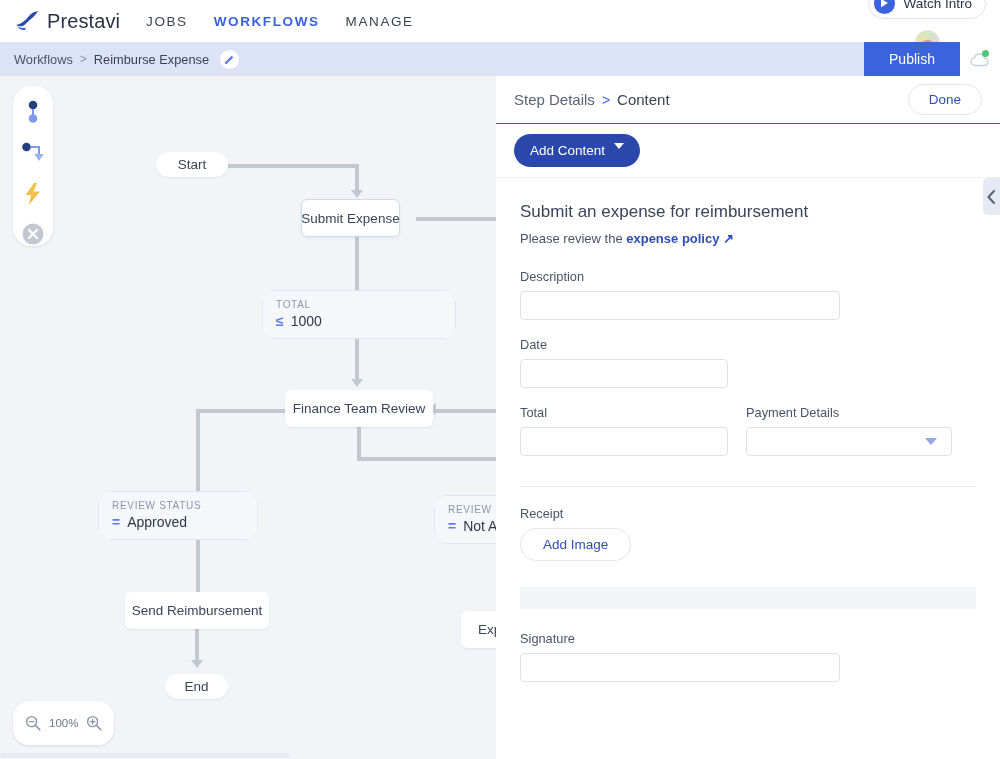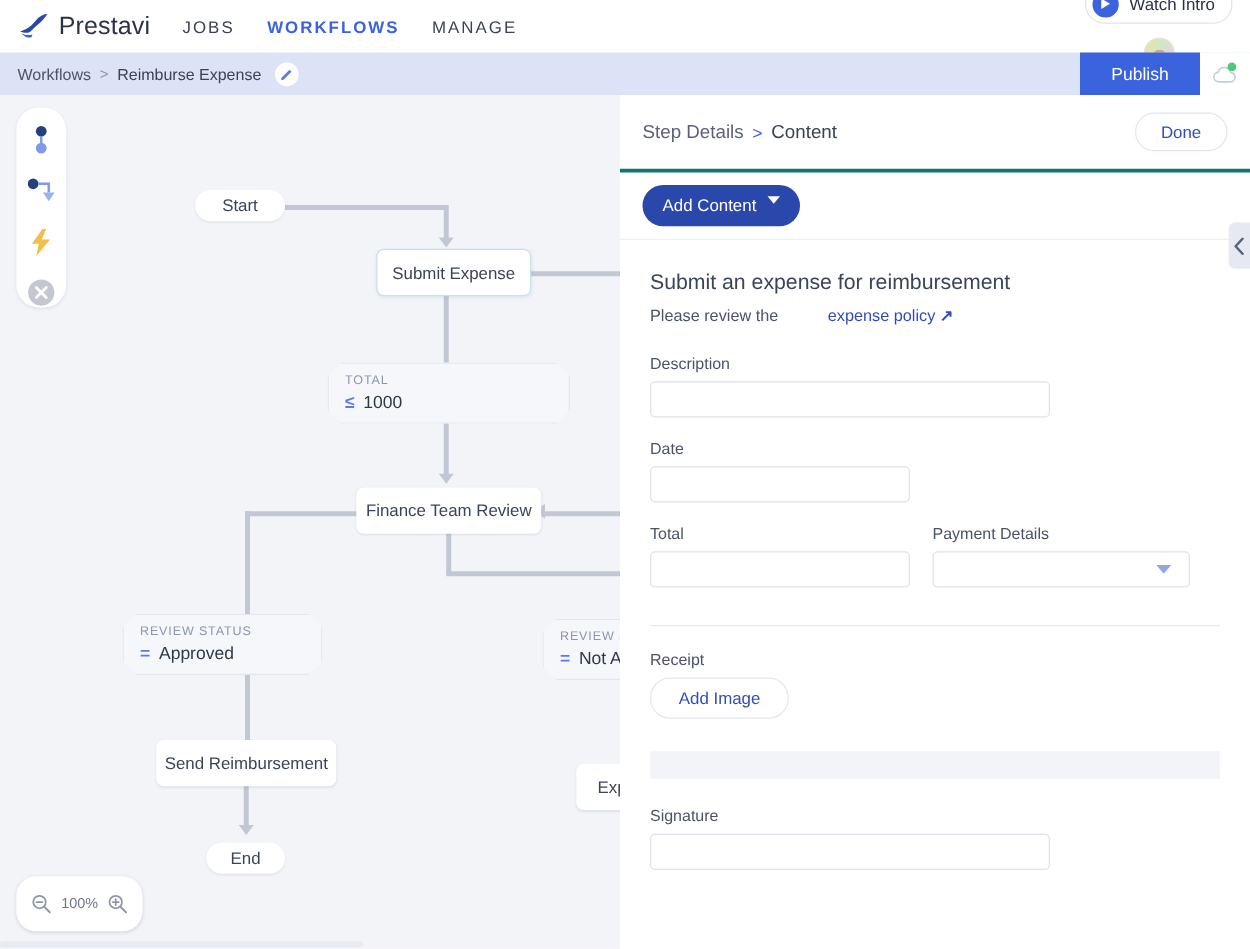--- a/index.html
+++ b/index.html
@@ -150,22 +150,22 @@
   }
   .zoomctl .zlabel { font-size: 11.5px; color: #6e7689; }
   .zicon { cursor: pointer; display: flex; }
 
   
   .panel {
     position: absolute; left: 496px; top: 76px; width: 504px; height: 683px;
     background: #fff;
   }
   .panel-head {
-    height: 62px; display: flex; align-items: center; padding: 0 18px;
-    border-bottom: 3px solid #0f766e;
+    height: 48px; display: flex; align-items: center; padding: 0 18px;
+    border-bottom: 1px solid #0f766e;
   }
   .panel-crumb { font-size: 15px; color: #5a6277; cursor: pointer; }
   .panel-crumb-sep { color: #3b63de; margin: 0 7px; font-size: 14px; }
   .panel-crumb.cur { color: #3b4252; }
   .done-btn {
     margin-left: auto; border: 1px solid #e2e6ef; border-radius: 17px;
     padding: 7px 20px; font-size: 13.5px; color: #2f4db8; background: #fff;
     cursor: pointer;
   }
   .panel-sub {
@@ -177,21 +177,21 @@
     padding: 9px 16px; font-size: 13.5px; display: flex; align-items: flex-start;
     gap: 9px; cursor: pointer;
   }
   .caret-down {
     width: 0; height: 0; border-left: 5px solid transparent;
     border-right: 5px solid transparent; border-top: 6px solid #fff;
   }
   .panel-body { padding: 24px 24px 0; }
   .form-title { font-size: 17px; color: #3c445a; font-weight: 400; margin-bottom: 9px; }
   .form-sub { font-size: 13px; color: #4b5368; margin-bottom: 23px; }
-  .form-sub a { color: #2f4db8; font-weight: 400; text-decoration: none; cursor: pointer; margin-left: 36px; }
+  .form-sub a { color: #2f4db8; font-weight: 700; text-decoration: none; cursor: pointer; }
   .flabel { font-size: 12.8px; color: #4b5368; margin-bottom: 7px; }
   .finput {
     border: 1px solid #dfe2ea; border-radius: 4px; height: 29px; background: #fff;
     cursor: text;
   }
   .fgroup { margin-bottom: 17px; }
   .frow { display: flex; gap: 18px; }
   .select {
     border: 1px solid #dfe2ea; border-radius: 4px; height: 29px; background: #fff;
     display: flex; align-items: center; justify-content: flex-end;
@@ -317,21 +317,21 @@
     <div class="edge edge-v" style="left:357px; top:350px; height:34px;"></div>
     <div class="edge edge-h" style="left:357px; top:381px; width:139px;"></div>
 
     <div class="edge edge-v" style="left:195px; top:546px; height:40px;"></div>
     <div class="arrow arrow-down" style="left:191px; top:584px;"></div>
 
     <div class="node pill" style="left:156px; top:76px; width:72px; height:25px;">
       <span>Start</span>
     </div>
 
-    <div class="node box selected" style="left:301px; top:123px; width:124px; height:38px;">
+    <div class="node box selected" style="left:301px; top:123px; width:99px; height:38px;">
       <span>Submit Expense</span>
     </div>
 
     <div class="cond" style="left:262px; top:214px; width:194px;">
       <div class="cond-label">TOTAL</div>
       <div class="cond-val">
         <span class="cond-op">≤</span>
         <span>1000</span>
       </div>
     </div>

